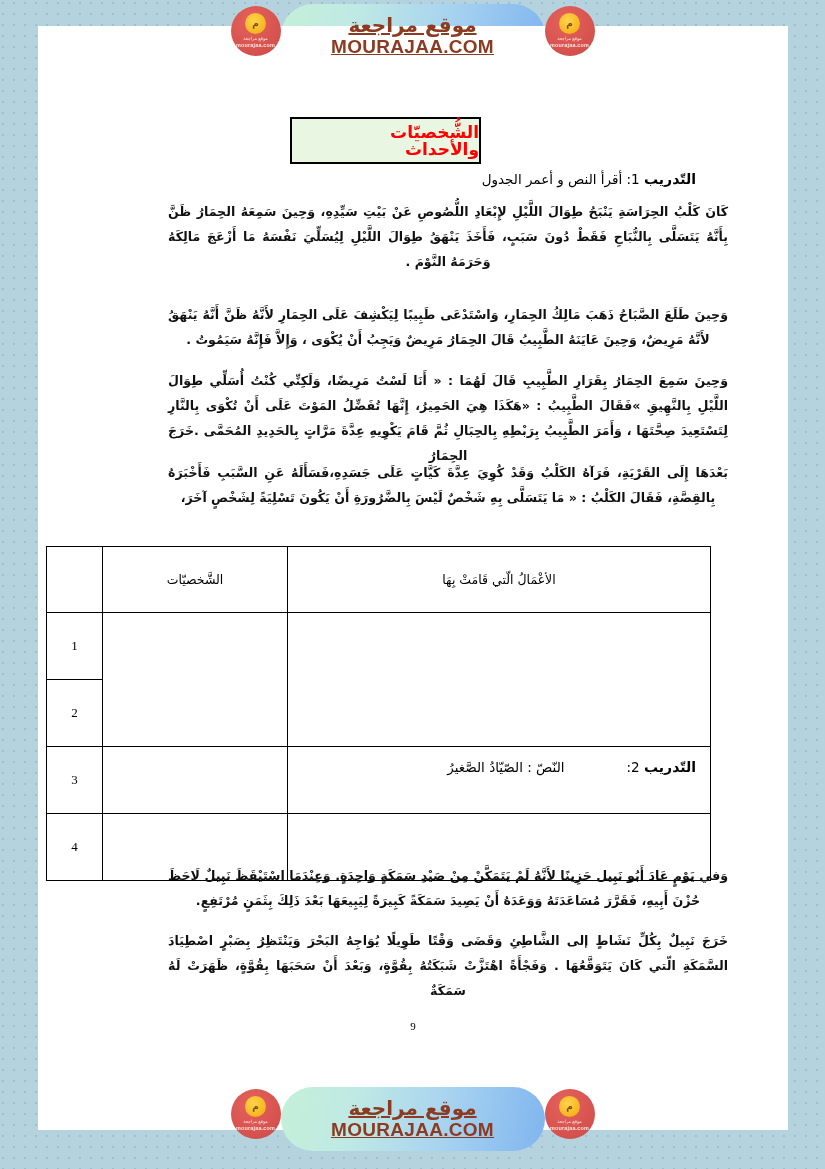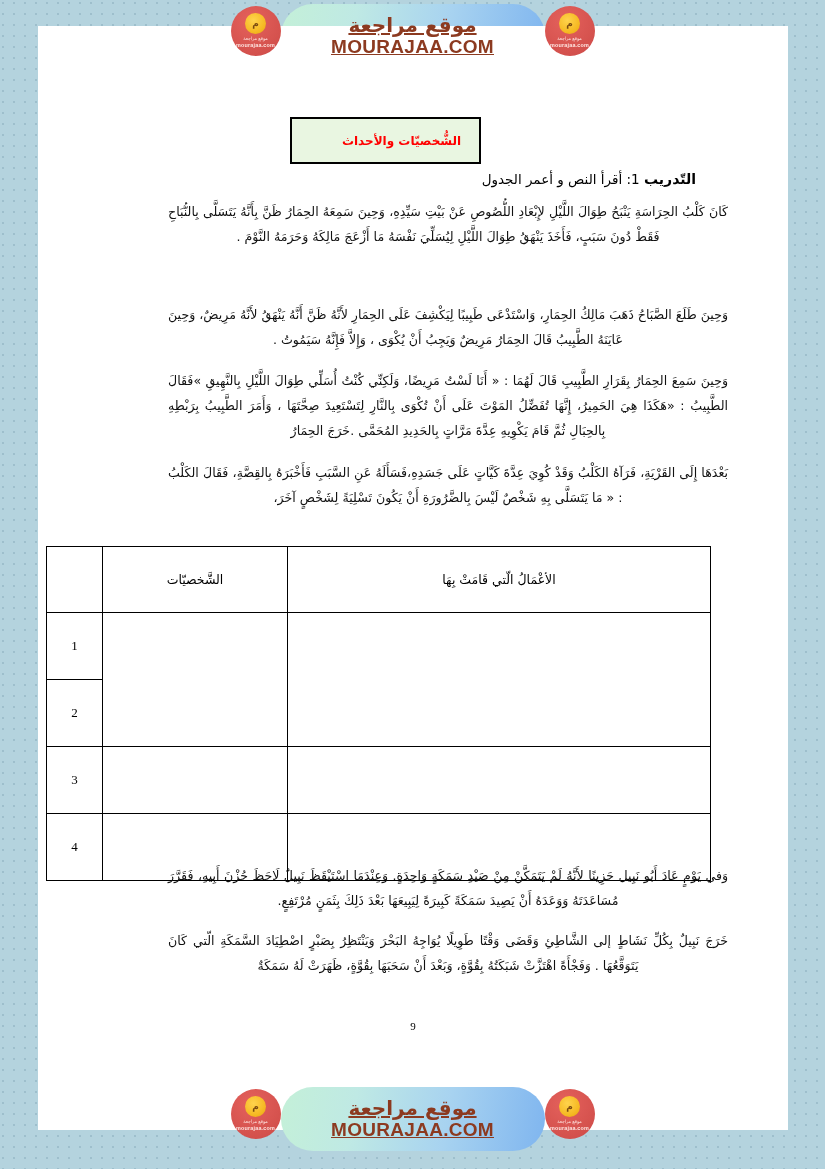--- a/index.html
+++ b/index.html
@@ -146,21 +146,21 @@
     width: 187px;
     height: 43px;
     border: 2px solid #000000;
     background: #e9f6e1;
     display: flex;
     align-items: center;
     justify-content: center;
   }
   .title-text {
     color: #ff0000;
-    font-size: 12px;
+    font-size: 17px;
     font-weight: bold;
     font-family: "DejaVu Sans", sans-serif;
     line-height: 1;
     margin-left: 32px;
   }
 
   .ex-head {
     position: absolute;
     font-size: 13.5px;
     color: #000000;
@@ -175,20 +175,21 @@
   #ex2-head .gap { display: inline-block; width: 62px; }
 
   .para {
     position: absolute;
     font-size: 12.6px;
     line-height: 25px;
     color: #111111;
     text-align: center;
     width: 560px;
     right: 60px;
+    font-weight: bold;
   }
   #p1 { top: 173px; }
   #p2 { top: 276px; margin-left: 8px; }
   #p3 { top: 342px; }
   #p4 { top: 434px; }
   #p5 { top: 765px; }
   #p6 { top: 837px; }
   #p7 { top: 902px; }
 
   .just {
@@ -331,20 +332,23 @@
           </tr>
           <tr>
             <td class="cell-blank-acts"></td>
             <td class="cell-blank-pers"></td>
             <td class="cell-num">4</td>
           </tr>
         </tbody>
       </table>
     </div>
 
+    <div class="ex-head" id="ex2-head">
+      <span class="lbl">التّدريب</span><span> 2:</span><span class="gap"></span><span>النّصّ : الصّيّادُ الصَّغيرُ</span>
+    </div>
 
     <div class="para just" id="p7">خَرَجَ نَبِيلٌ بِكُلِّ نَشَاطٍ إلى الشَّاطِئِ وَقَضَى وَقْتًا طَوِيلًا يُوَاجِهُ البَحْرَ وَيَنْتَظِرُ بِصَبْرٍ اصْطِيَادَ السَّمَكَةِ الّتي كَانَ يَتَوَقَّعُهَا . وَفَجْأَةً اهْتَزَّتْ شَبَكَتُهُ بِقُوَّةٍ، وَبَعْدَ أَنْ سَحَبَهَا بِقُوَّةٍ، ظَهَرَتْ لَهُ سَمَكَةٌ</div>
     <div class="para just" id="p6">وَفي يَوْمٍ عَادَ أَبُو نَبِيل حَزِينًا لأَنَّهُ لَمْ يَتَمَكَّنْ مِنْ صَيْدِ سَمَكَةٍ وَاحِدَةٍ. وَعِنْدَمَا اسْتَيْقَظَ نَبِيلٌ لَاحَظَ حُزْنَ أَبِيهِ، فَقَرَّرَ مُسَاعَدَتَهُ وَوَعَدَهُ أَنْ يَصِيدَ سَمَكَةً كَبِيرَةً لِيَبِيعَهَا بَعْدَ ذَلِكَ بِثَمَنٍ مُرْتَفِعٍ.</div>
 
     <div id="page-number">9</div>
   </div>
 </div>
 
 <div class="banner" id="banner-bottom">
   <div class="banner-inner">

